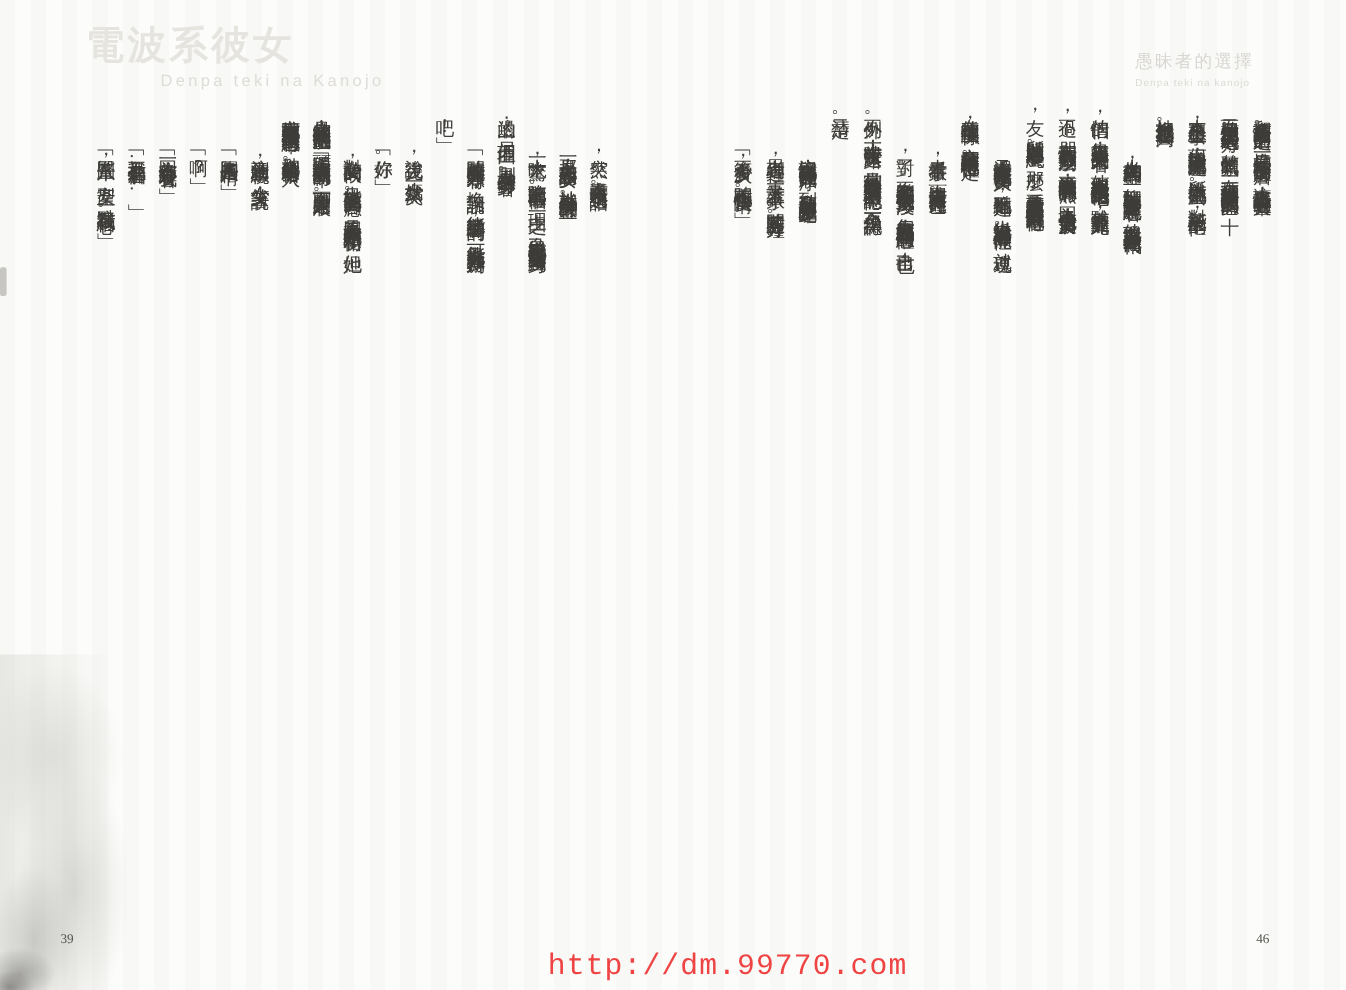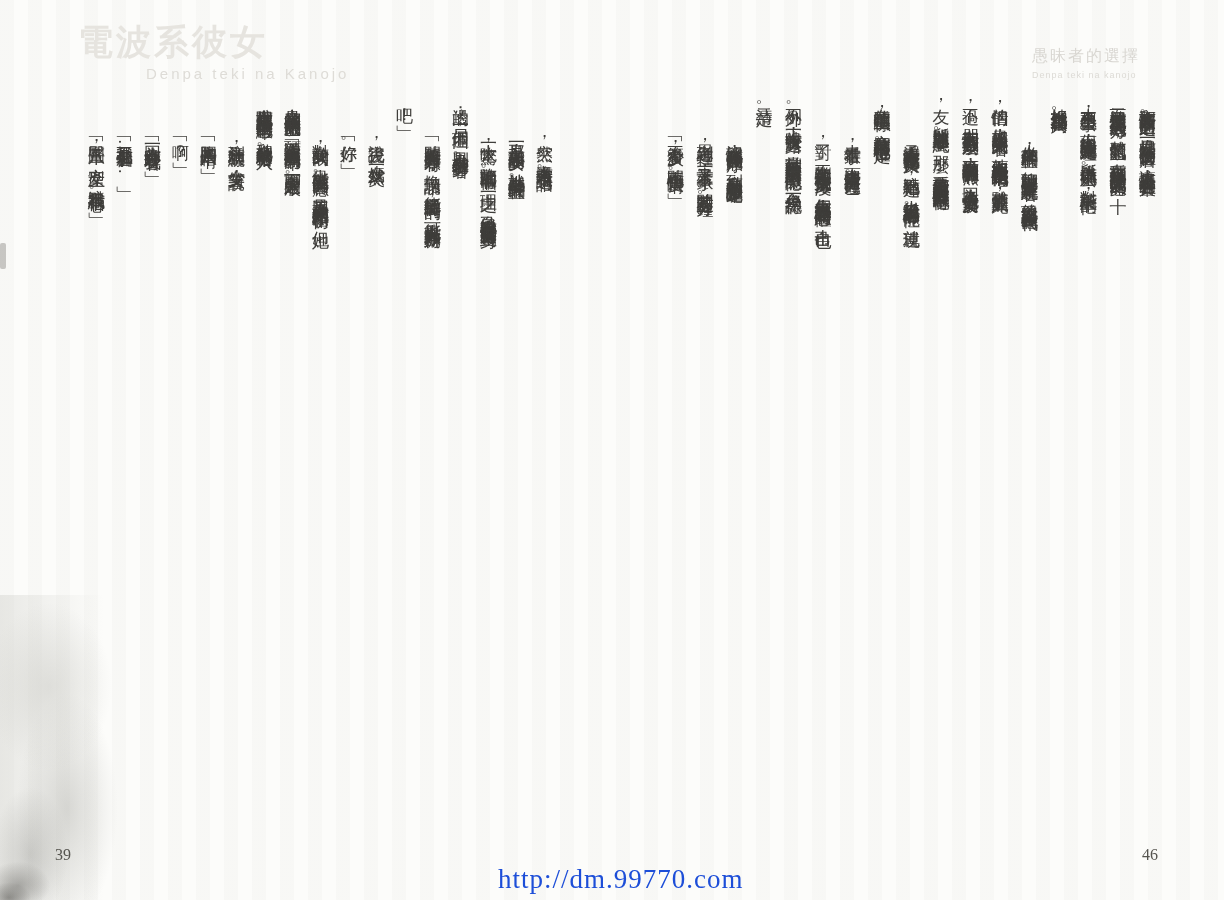--- a/index.html
+++ b/index.html
@@ -74,30 +74,30 @@
     margin:0;padding:0;
     white-space:nowrap;
   }
   .page-right-text{ right:62px;  }
   .page-right-text p{ line-height:29.5px; }
   .page-left-text{ right:666px; }
   .page-left-text p{ line-height:28px; }
 
   .page-number{
     position:absolute;top:846px;
-    font-size:16px;color:#55544f;
+    font-size:12px;color:#55544f;
     font-family:"Liberation Serif", serif;
   }
   .page-number-left{ left:55px; }
   .page-number-right{ left:1142px; }
 
   .watermark{
     position:absolute;left:498px;top:864px;
-    font-size:27px;color:#1d4ed8;
-    font-family:Liberation Serif, serif;
+    font-size:27px;color:#ef4444;
+    font-family:Liberation Mono, monospace;
     letter-spacing:1px;
   }
 </style>
 </head>
 <body>
 
 <div class="scan-texture"></div>
 
 <div class="corner-photo"></div>
 <div class="corner-photo-dark"></div>

